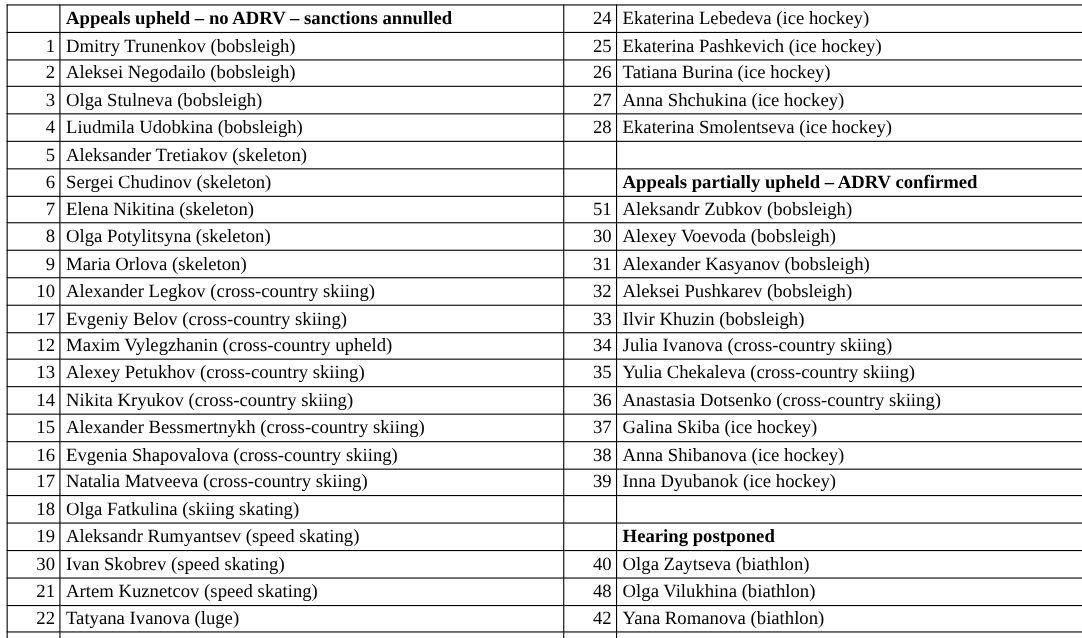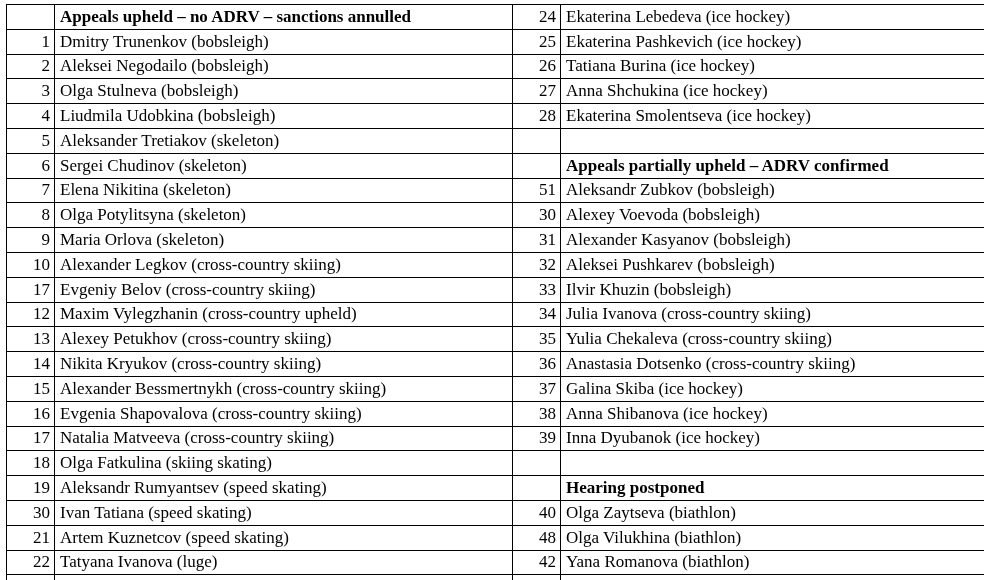--- a/index.html
+++ b/index.html
@@ -170,21 +170,21 @@
           <td class="name"></td>
         </tr>
         <tr>
           <td class="num">19</td>
           <td class="name">Aleksandr Rumyantsev (speed skating)</td>
           <td class="num"></td>
           <td class="name heading">Hearing postponed</td>
         </tr>
         <tr>
           <td class="num">30</td>
-          <td class="name">Ivan Tatiana (speed skating)</td>
+          <td class="name">Ivan Skobrev (speed skating)</td>
           <td class="num">40</td>
           <td class="name">Olga Zaytseva (biathlon)</td>
         </tr>
         <tr>
           <td class="num">21</td>
           <td class="name">Artem Kuznetcov (speed skating)</td>
           <td class="num">48</td>
           <td class="name">Olga Vilukhina (biathlon)</td>
         </tr>
         <tr>

